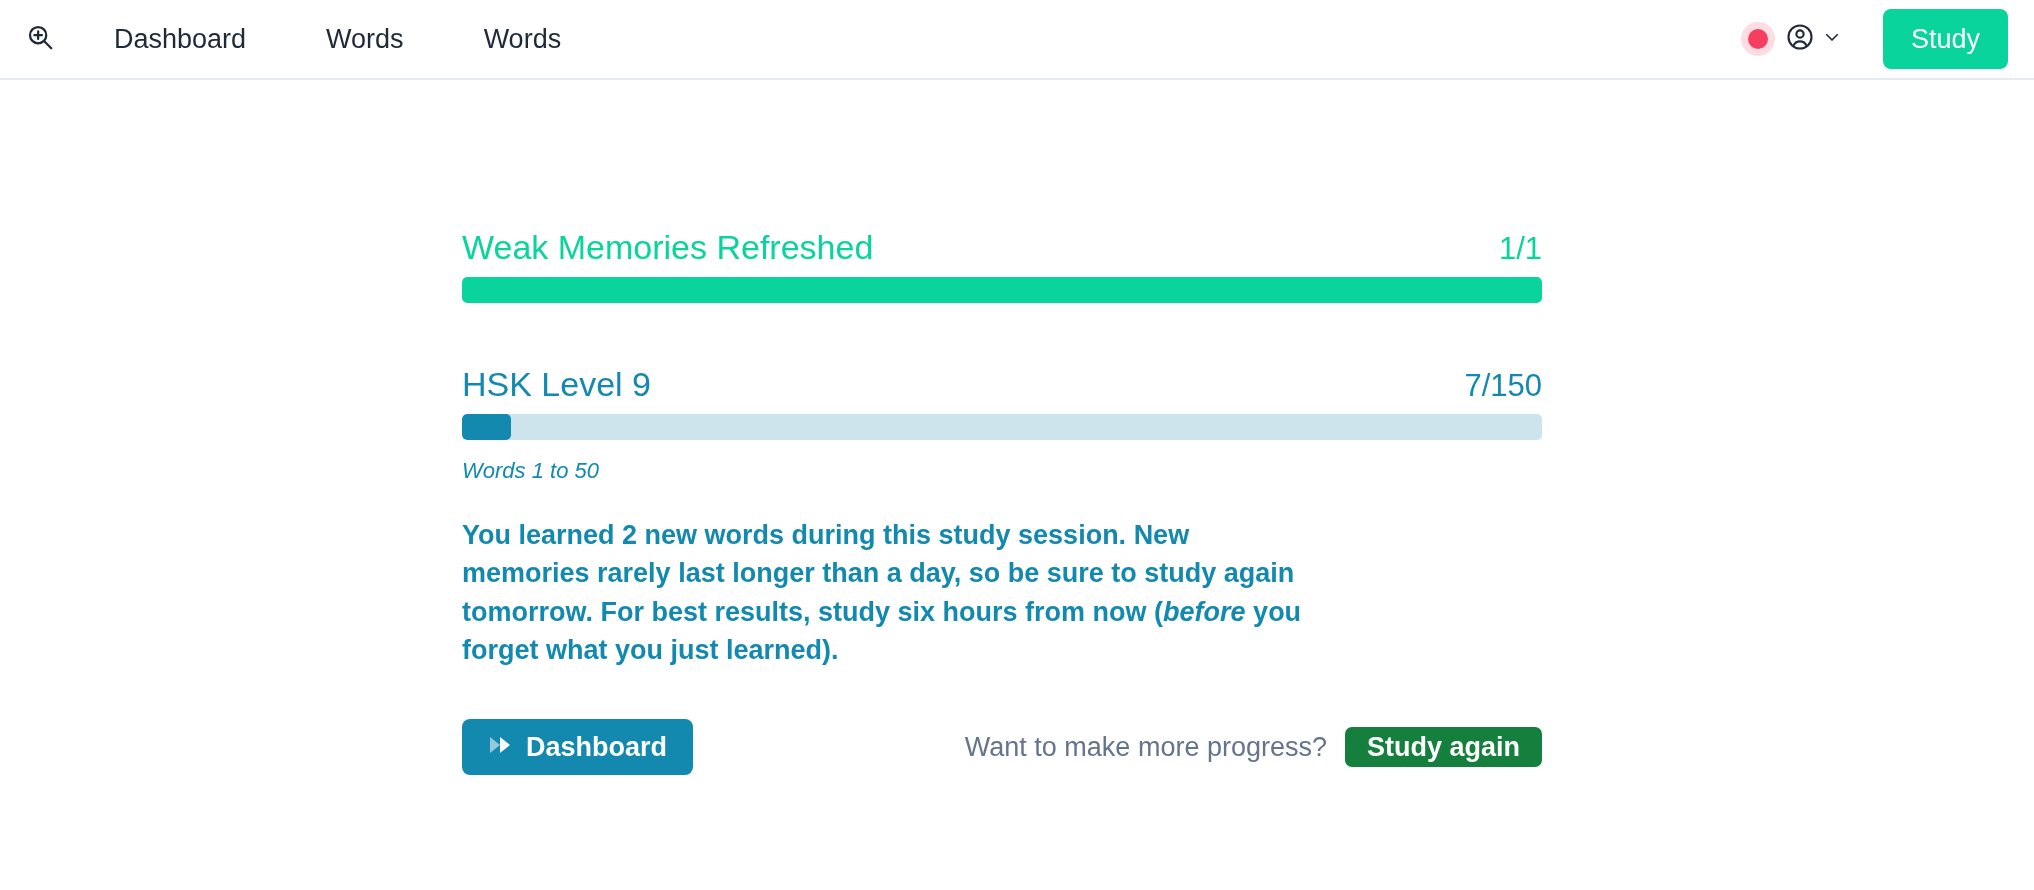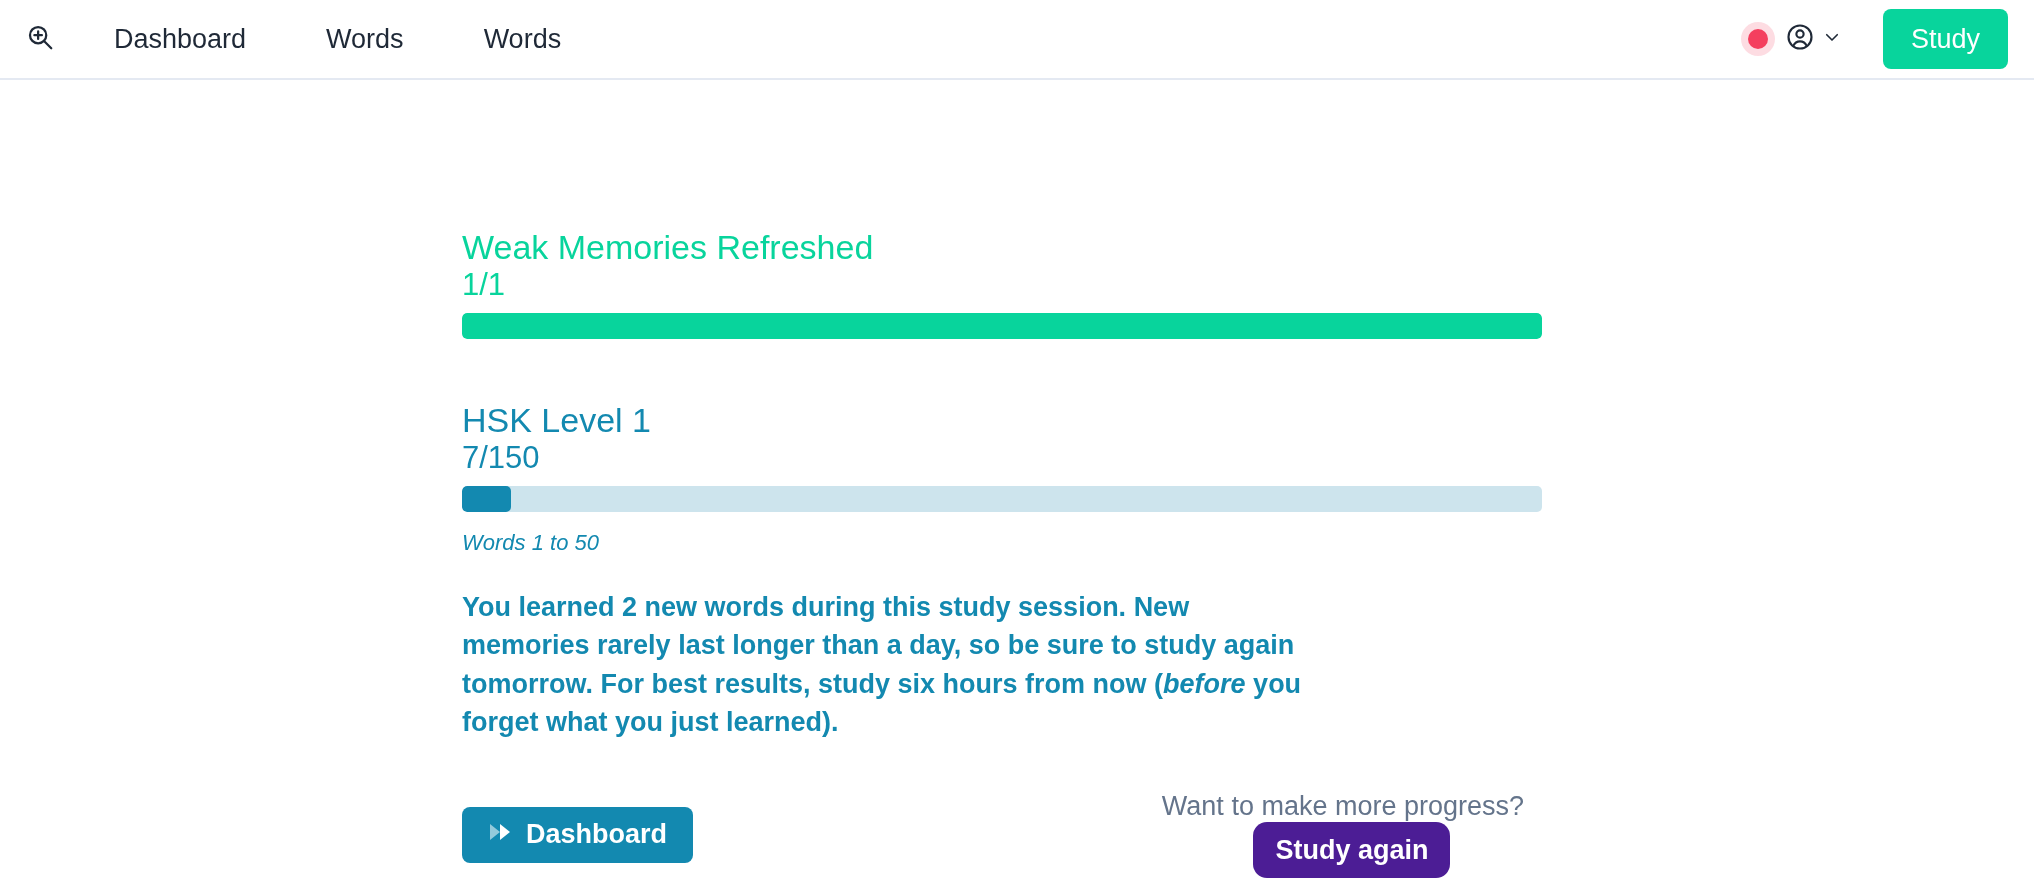--- a/index.html
+++ b/index.html
@@ -107,21 +107,20 @@
   .content-col {
     width: 1080px;
     margin-left: 462px;
   }
 
   .progress-block { margin-bottom: 0; }
   .progress-head {
     display: flex;
     align-items: baseline;
     justify-content: space-between;
-    flex-direction: column;
   }
   .progress-title {
     font-size: 34px;
     font-weight: 400;
     margin: 0;
   }
   .progress-count {
     font-size: 31px;
     font-weight: 400;
   }
@@ -186,37 +185,36 @@
     align-items: center;
     cursor: pointer;
     white-space: nowrap;
   }
   .ff-icon { margin-right: 12px; display: block; }
 
   .actions-right {
     margin-left: auto;
     display: flex;
     align-items: center;
-    flex-direction: column;
   }
   .progress-prompt {
     font-size: 27px;
     color: #64748b;
     margin-right: 18px;
     white-space: nowrap;
   }
   .btn-study-again {
-    background: #4c1d95;
+    background: #15803d;
     color: #ffffff;
     border: none;
-    border-radius: 14px;
+    border-radius: 7px;
     font-family: "Liberation Sans", sans-serif;
     font-size: 27px;
     font-weight: bold;
-    height: 56px;
+    height: 40px;
     padding: 0 22px;
     cursor: pointer;
     white-space: nowrap;
   }
 </style>
 </head>
 <body>
 
 <div class="header">
   <div class="header-left">
@@ -273,21 +271,21 @@
       </div>
       <div class="bar-track green-track">
         <div class="bar-fill green-fill" id="weak-fill" style="width: 100%;"></div>
       </div>
     </section>
 
     <div class="block-gap"></div>
 
     <section class="progress-block">
       <div class="progress-head">
-        <h2 class="progress-title blue">HSK Level 1</h2>
+        <h2 class="progress-title blue">HSK Level 9</h2>
         <span class="progress-count blue">7/150</span>
       </div>
       <div class="bar-track blue-track">
         <div class="bar-fill blue-fill" id="hsk-fill" style="width: 4.5%;"></div>
       </div>
       <div class="caption-italic">Words 1 to 50</div>
     </section>
 
     <p class="summary-text"><span>You learned 2 new words during this study session. New memories rarely last longer than a day, so be sure to study again tomorrow. For best results, study six hours from now (</span><em>before</em><span> you forget what you just learned).</span></p>
 

